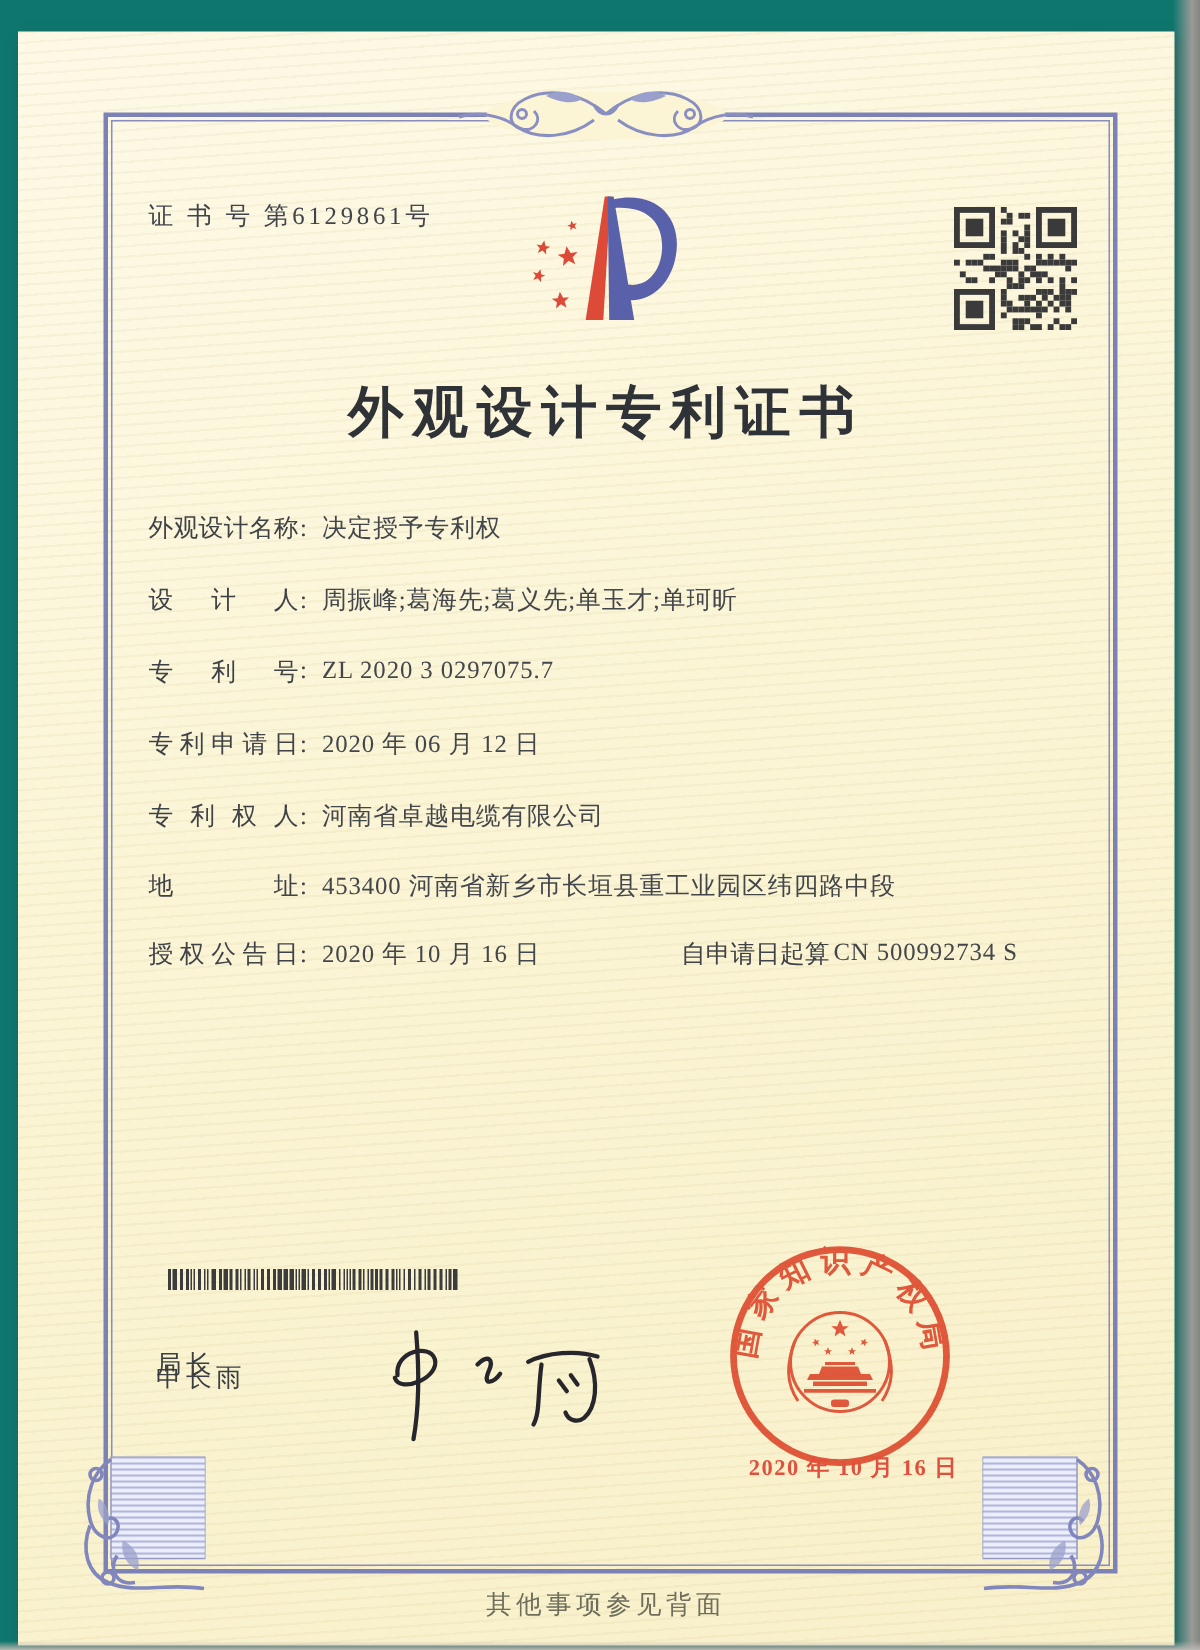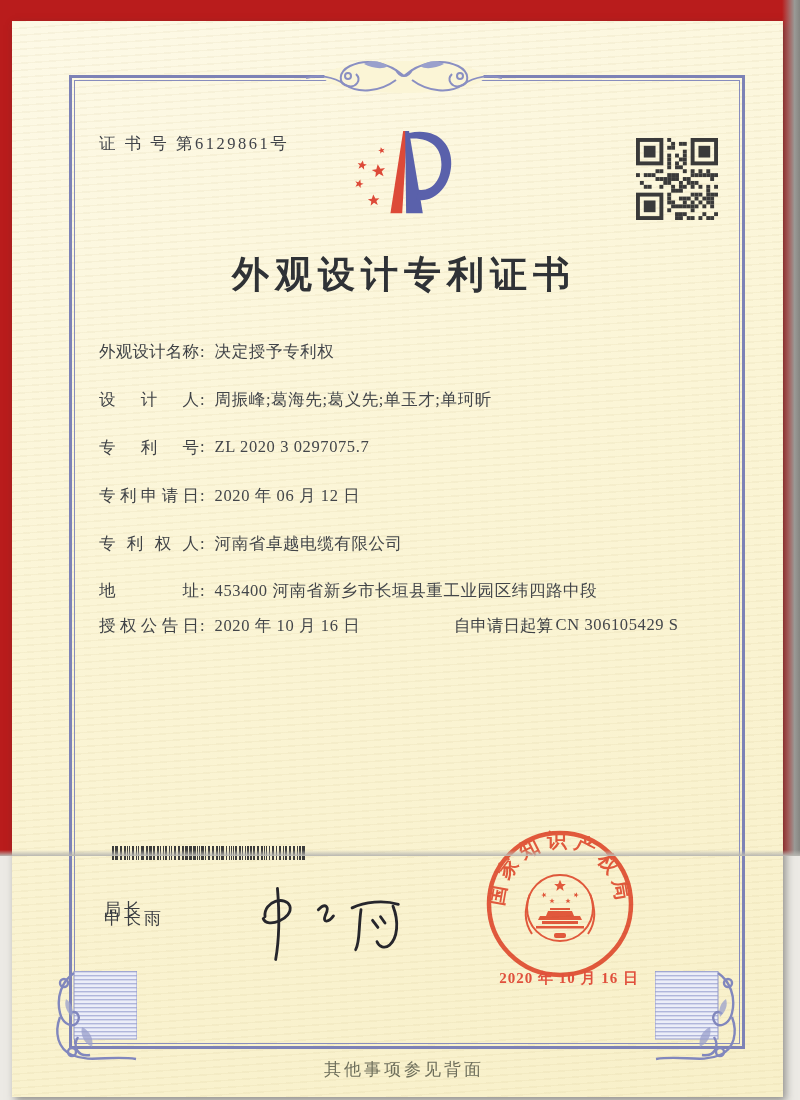--- a/index.html
+++ b/index.html
@@ -1,18 +1,18 @@
 <!DOCTYPE html>
 <html><head>
 <meta charset="utf-8">
 <title>外观设计专利证书</title>
 <style>
   html,body{margin:0;padding:0;}
   body{width:800px;height:1100px;overflow:hidden;background:#eceae5;font-family:"Liberation Serif","DejaVu Serif",serif;}
-  .scan{position:relative;width:800px;height:856px;background:#b91c1c;}
+  .scan{position:relative;width:800px;height:1100px;background:#0f766e;}
   .scan::after{content:'';position:absolute;right:0;top:0;width:18px;height:100%;
     background:linear-gradient(90deg,rgba(120,120,118,0) 0%, #9a9a96 70%, #858581 100%);}
   .scan::before{content:'';position:absolute;left:0;bottom:0;width:100%;height:6px;
     background:linear-gradient(0deg,#b9b8b2,rgba(185,184,178,0));z-index:9;}
   .page{position:absolute;left:12px;top:21px;width:771px;height:1076px;
     background:linear-gradient(160deg,#fdf9e6 0%,#fbf5d6 45%,#f8f0c9 100%);
     box-shadow:3px 4px 8px rgba(60,60,55,.5);}
   .page::before{content:'';position:absolute;inset:0;pointer-events:none;
     background:repeating-linear-gradient(176deg,rgba(172,150,84,.07) 0 1.5px,transparent 1.5px 7px);}
   .frame{position:absolute;left:57px;top:54px;width:670px;height:968px;
@@ -254,26 +254,26 @@
       </div>
       <div class="frow" style="top:144px">
         <span class="flabel">专利申请日</span><span class="fcolon">:</span><span class="fvalue">2020 年 06 月 12 日</span>
       </div>
       <div class="frow" style="top:192px">
         <span class="flabel">专利权人</span><span class="fcolon">:</span><span class="fvalue">河南省卓越电缆有限公司</span>
       </div>
       <div class="frow" style="top:239px">
         <span class="flabel">地址</span><span class="fcolon">:</span><span class="fvalue">453400 河南省新乡市长垣县重工业园区纬四路中段</span>
       </div>
-      <div class="frow" style="top:274px">
+      <div class="frow" style="top:284px">
         <span>
           <span class="flabel">授权公告日</span><span class="fcolon">:</span><span class="fvalue">2020 年 10 月 16 日</span>
         </span>
         <span class="fgroup2">
-          <span class="flabel">自申请日起算</span><span class="fcolon">:</span><span class="fvalue">CN 306105429 S</span>
+          <span class="flabel">自申请日起算</span><span class="fcolon">:</span><span class="fvalue">CN 500992734 S</span>
         </span>
       </div>
     </div>
 
     <div class="abs bodytext">
     </div>
 
     <svg class="abs" id="barcode-svg" style="left:100px;top:825px" width="197" height="14" viewBox="0 0 197 14" fill="#3c3c3c">
         <rect x="0" y="0" width="2" height="14"></rect>
         <rect x="3" y="0" width="3" height="14"></rect>

